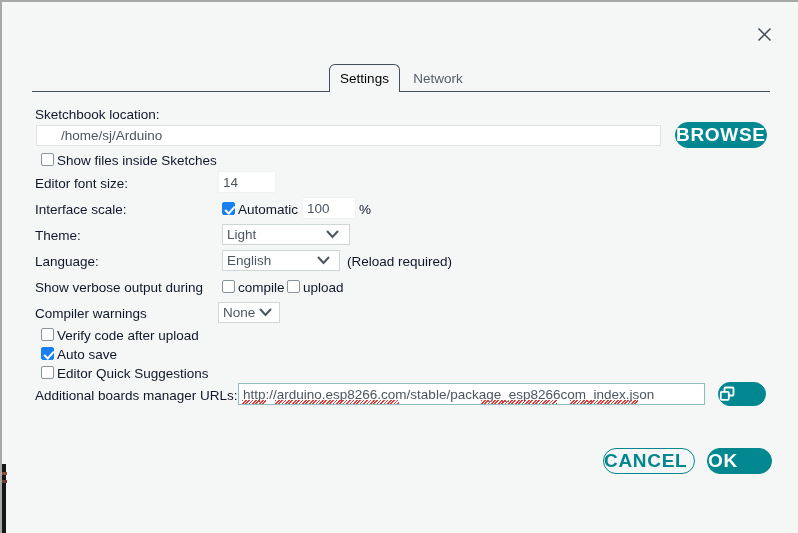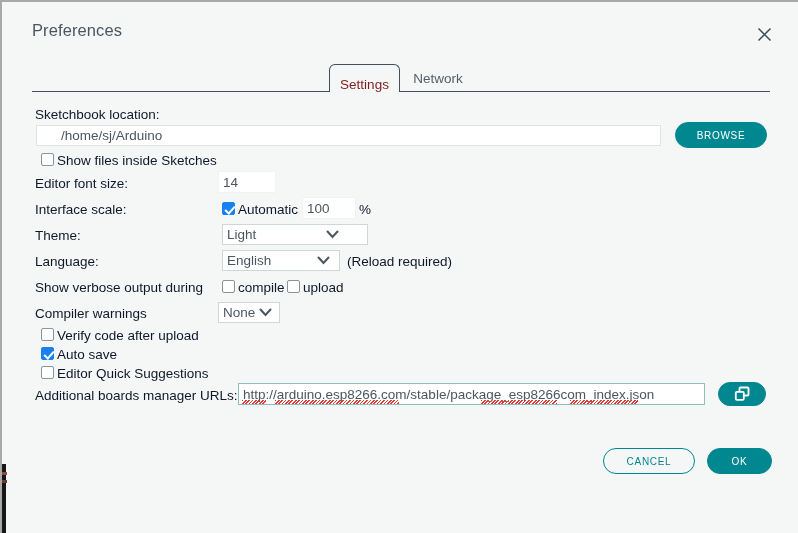--- a/index.html
+++ b/index.html
@@ -83,22 +83,21 @@
     color: #545f6a;
     cursor: pointer;
     background: transparent;
   }
   .tab.active {
     border: 1px solid #43505b;
     border-bottom: none;
     border-top-left-radius: 6px;
     border-top-right-radius: 6px;
     background: #f5f7f7;
-    color: #7f1d1d;
-    align-items: flex-end;
+    color: #000000;
   }
   #tab-settings { left: 327px; width: 71px; }
   #tab-network  { left: 400px; width: 72px; text-align: center; }
 
   
   .lbl {
     position: absolute;
     font-size: 13.5px;
     color: #0f172a;
     white-space: nowrap;
@@ -164,23 +163,22 @@
     transform: rotate(42deg);
   }
 
   
   .btn-pill {
     position: absolute;
     box-sizing: border-box;
     border-radius: 16px;
     display: flex;
     align-items: center;
-    justify-content: center;
-    font-size: 10px;
-    font-weight: normal;
+    font-size: 19px;
+    font-weight: bold;
     letter-spacing: 0.7px;
     cursor: pointer;
     user-select: none;
   }
   .btn-filled {
     background: #00878f;
     color: #ffffff;
     border: 1px solid #00878f;
   }
   .btn-outline {
@@ -222,21 +220,20 @@
     left: 0; top: 478px; width: 5px; height: 3px;
     background: #6b3a30;
   }
 </style>
 </head>
 <body>
 
 <div id="dialog">
 
   <div id="title-bar">
-    <div id="page-title">Preferences</div>
     <div id="close-button">
       <svg width="15" height="15" viewBox="0 0 15 15">
         <path d="M1.5 1.5 L13.5 13.5 M13.5 1.5 L1.5 13.5" stroke="#3e4a55" stroke-width="1.5" fill="none"></path>
       </svg>
     </div>
   </div>
 
   <div id="tab-strip">
     <div class="tab-rule" id="tab-rule-left"></div>
     <div class="tab-rule" id="tab-rule-right"></div>
@@ -263,21 +260,21 @@
   <input class="txtinput flat" type="text" style="left: 216px; top: 169px; width: 58px; height: 22px;" value="14">
 
   <div class="lbl" style="left:33px; top:200px;">Interface scale:</div>
   <div class="cbox checked" style="left:220px; top:200px;"></div>
   <div class="lbl" style="left:236px; top:200px;">Automatic</div>
   <input class="txtinput flat" type="text" style="left: 300px; top: 195px; width: 54px; height: 22px;" value="100">
   <div class="lbl" style="left:357px; top:200px;">%</div>
 
   <div class="lbl" style="left:33px; top:226px;">Theme:</div>
   <div class="sel-wrap" style="left:220px; top:222px;">
-    <select class="sel" style="left:0; top:0; width:146px; height:21px;">
+    <select class="sel" style="left:0; top:0; width:128px; height:21px;">
       <option>Light</option>
     </select>
     <svg class="sel-arrow" style="left:104px; top:6px;" width="13" height="9" viewBox="0 0 13 9">
       <path d="M1.5 1.5 L6.5 7 L11.5 1.5" stroke="#4b5660" stroke-width="2" fill="none" stroke-linecap="round"></path>
     </svg>
   </div>
 
   <div class="lbl" style="left:33px; top:252px;">Language:</div>
   <div class="sel-wrap" style="left:220px; top:248px;">
     <select class="sel" style="left:0; top:0; width:118px; height:21px;">

